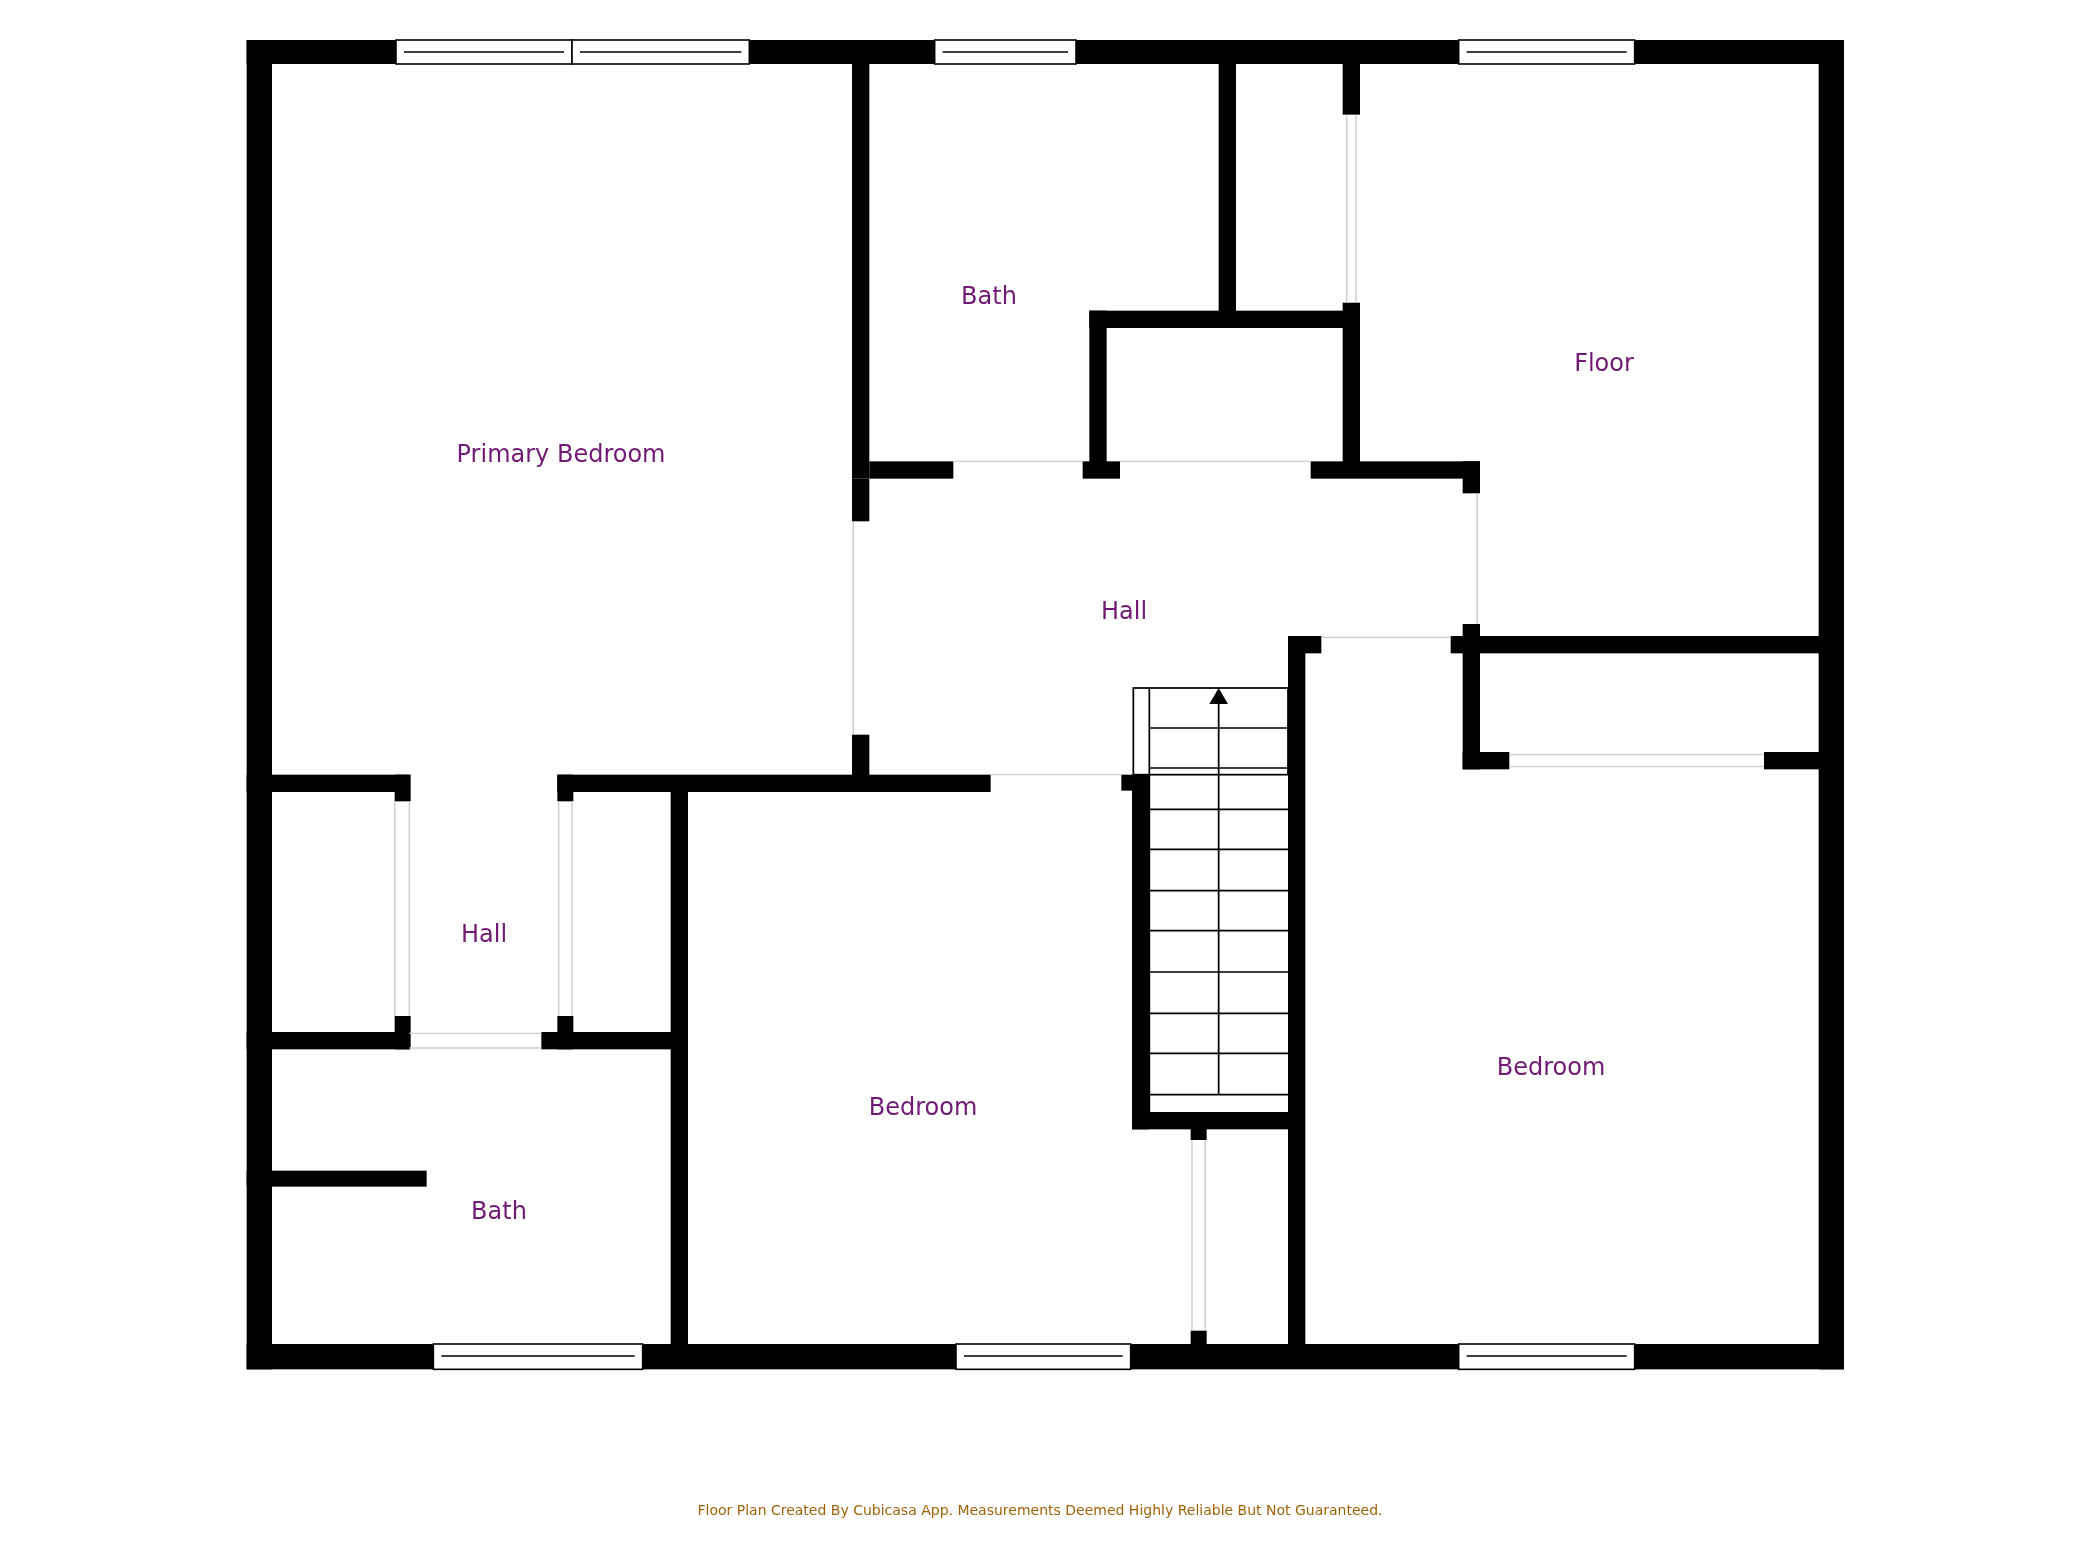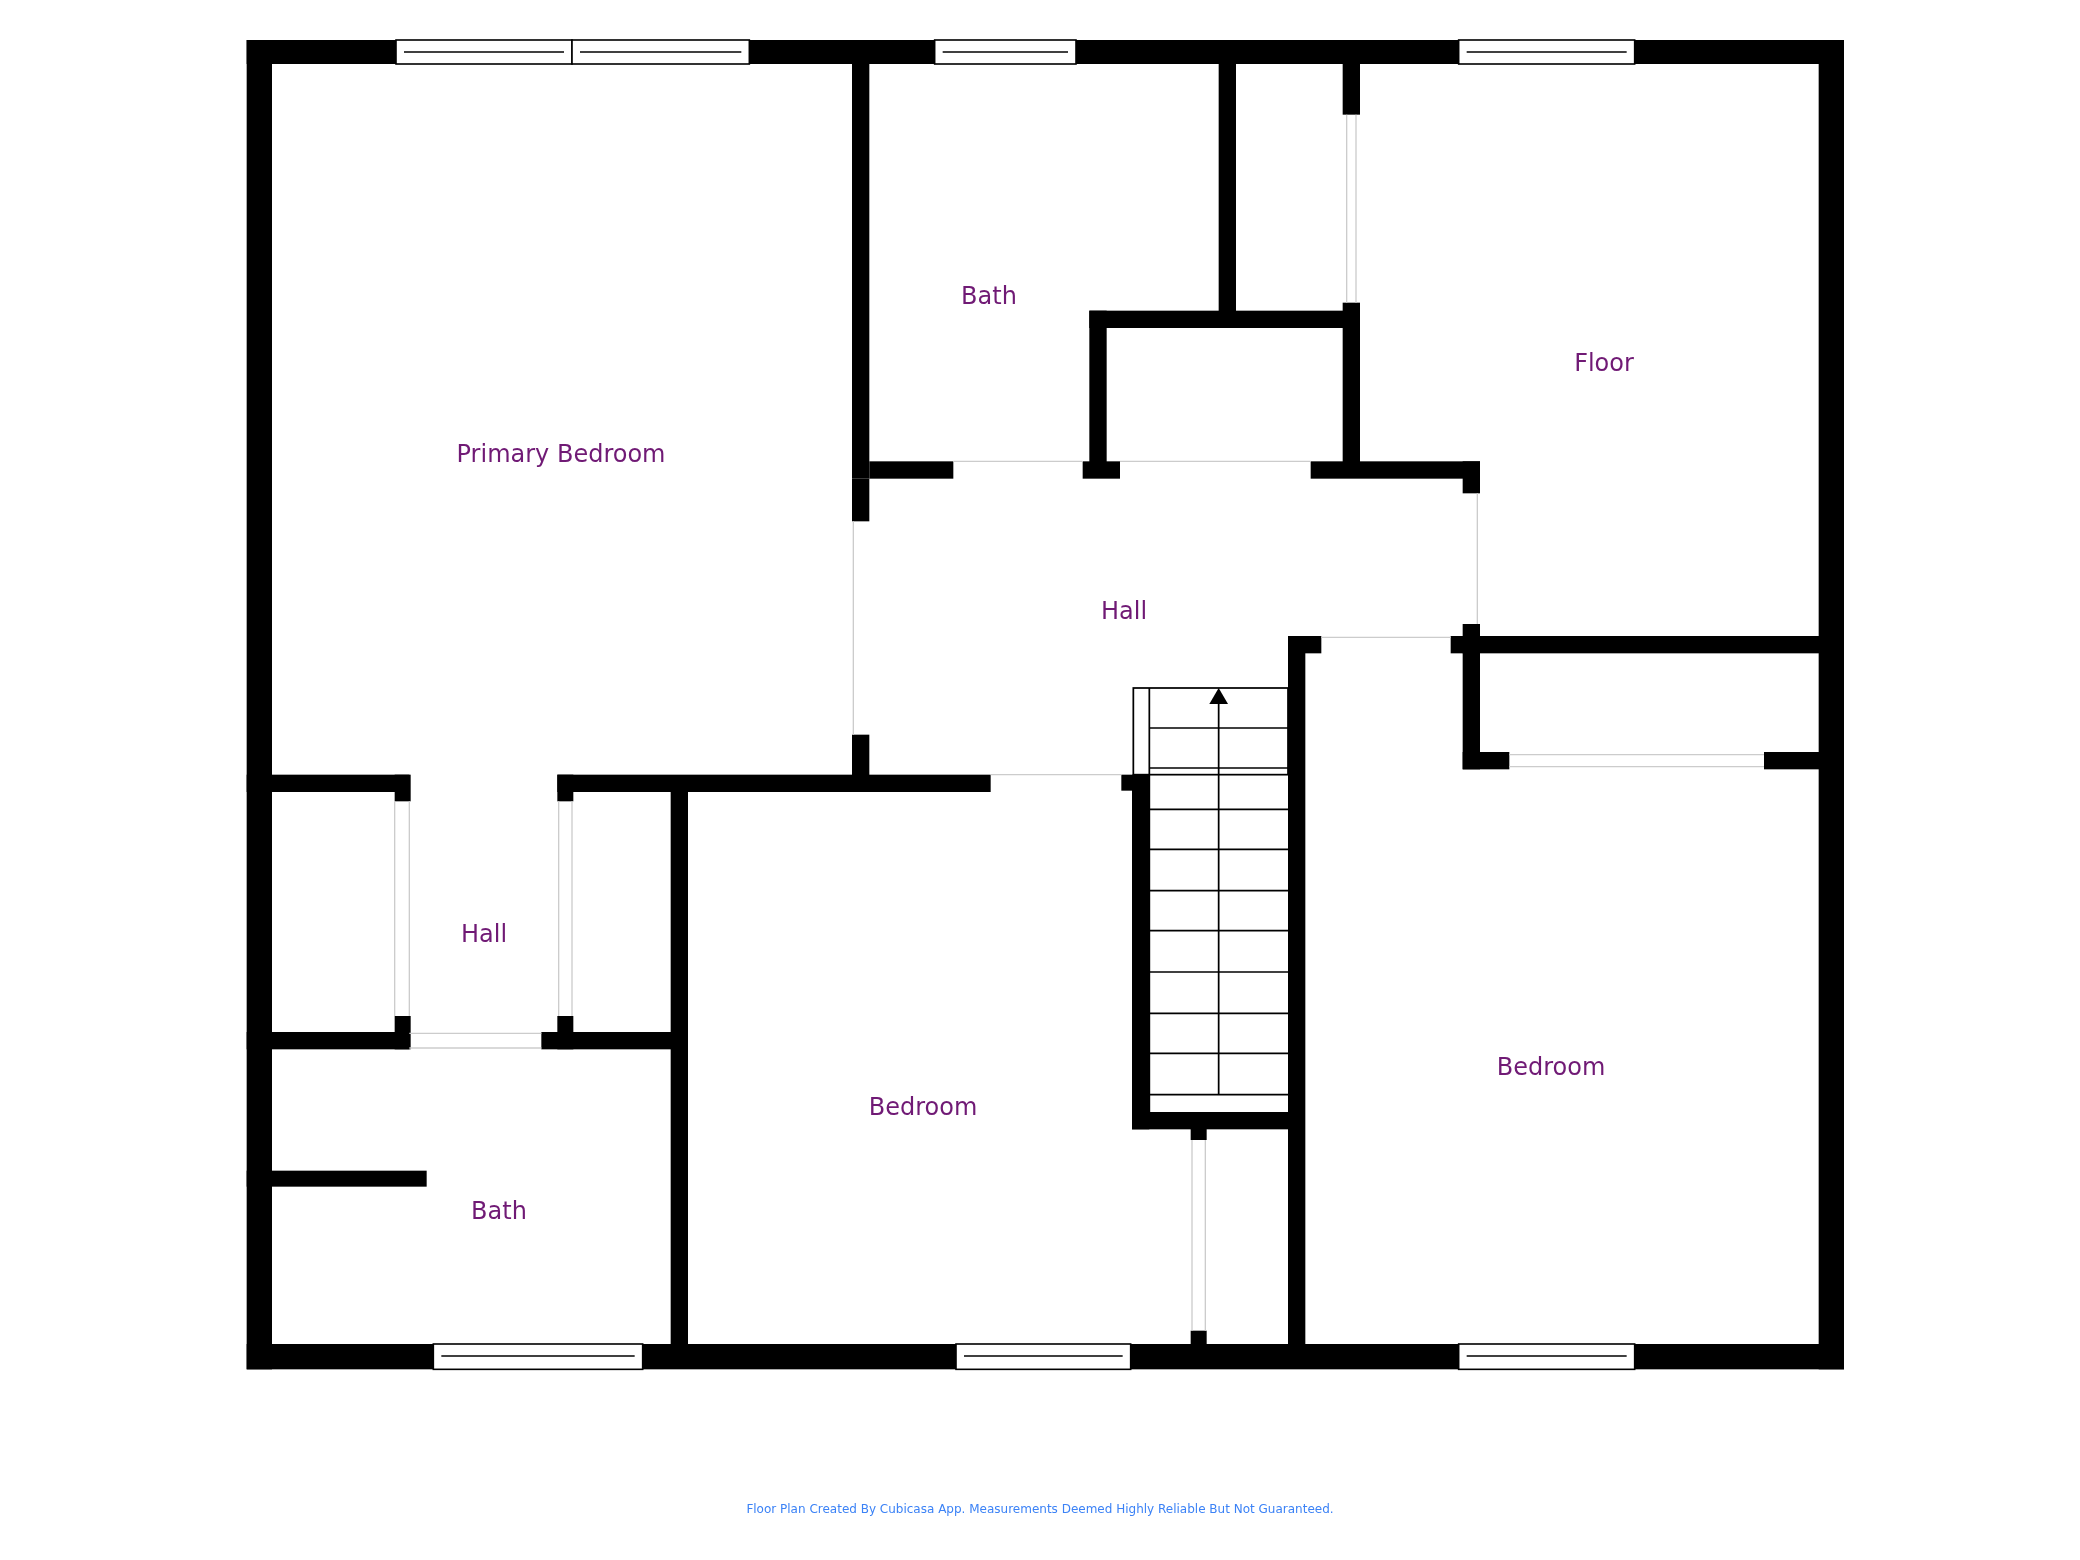--- a/index.html
+++ b/index.html
@@ -1,19 +1,19 @@
 <!DOCTYPE html>
 <html><head>
 <meta charset="utf-8">
 <style>
   html,body{margin:0;padding:0;background:#fff;}
   body{width:2080px;height:1560px;position:relative;overflow:hidden;font-family:"DejaVu Sans","Liberation Sans",sans-serif;}
   #plan{position:absolute;left:0;top:0;width:2080px;height:1560px;}
   .lbl{position:absolute;transform:translate(-50%,-50%);font-size:24px;color:#701a75;white-space:nowrap;font-family:"DejaVu Sans",sans-serif;}
-  #footer{position:absolute;left:0;width:2080px;top:1502px;text-align:center;font-size:12px;color:#3b82f6;font-family:"DejaVu Sans",sans-serif;}
+  #footer{position:absolute;left:0;width:2080px;top:1502px;text-align:center;font-size:14px;color:#a16207;font-family:"DejaVu Sans",sans-serif;}
 </style>
 </head>
 <body>
 
 <svg id="plan" viewBox="0 0 1560 1170" xmlns="http://www.w3.org/2000/svg">
   <g fill="#000">
 
     <rect x="185" y="30" width="1198" height="18"></rect>
     <rect x="185" y="1008" width="1198" height="19"></rect>
     <rect x="185" y="30" width="19" height="997"></rect>

